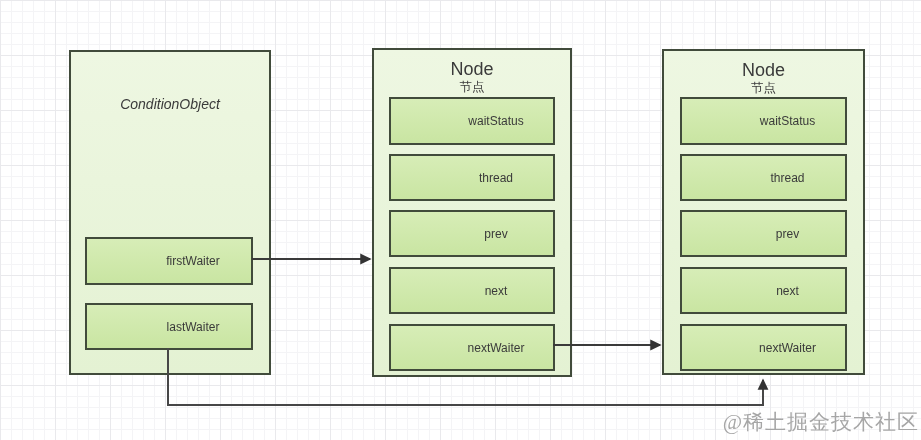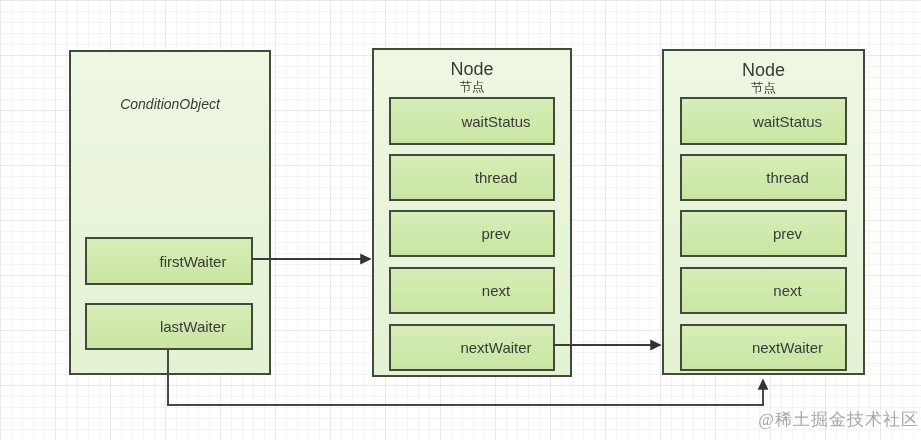--- a/index.html
+++ b/index.html
@@ -42,36 +42,36 @@
   .node-title { font-size: 18px; }
   .node-subtitle { font-size: 12.5px; margin-top: 1px; text-align: center; }
   .field-box {
     position: absolute;
     box-sizing: border-box;
     background: linear-gradient(180deg, #d7edb7 0%, #c9e5a2 100%);
     border: 2px solid #414b3b;
     display: flex;
     align-items: center;
     justify-content: center;
-    font-size: 15px;
+    font-size: 12px;
     color: #3a3a3a;
     padding-left: 48px;
   }
   .connectors {
     position: absolute;
     left: 0; top: 0;
     width: 921px; height: 440px;
     pointer-events: none;
   }
   .watermark {
     position: absolute;
     top: 408px;
     right: 2px;
     font-family: "Liberation Serif", "DejaVu Serif", serif;
-    font-size: 17px;
+    font-size: 21px;
     letter-spacing: 1px;
     color: #a6a6a6;
     white-space: nowrap;
   }
 </style>
 </head>
 <body>
 
 <div class="canvas">
 

